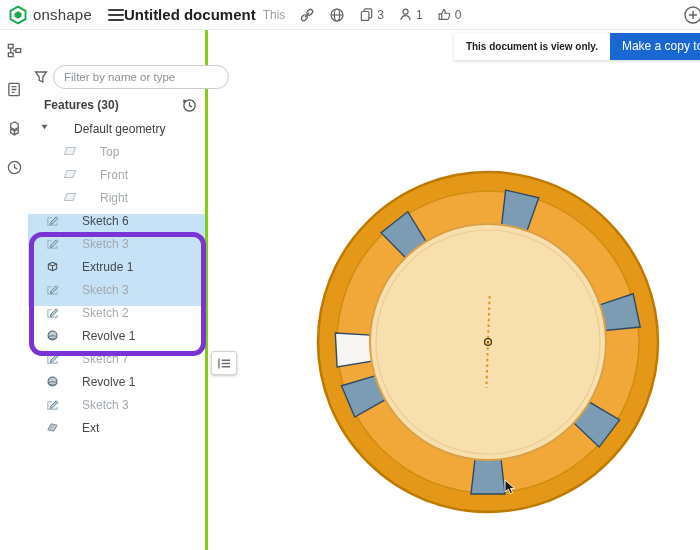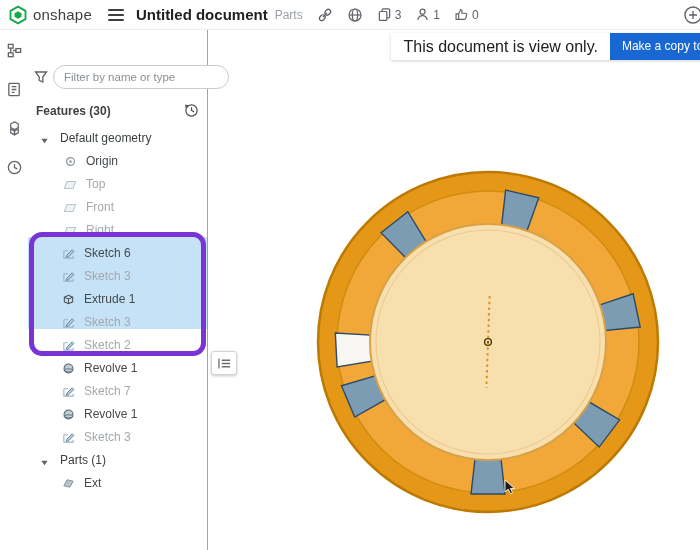--- a/index.html
+++ b/index.html
@@ -5,52 +5,52 @@
   *{margin:0;padding:0;box-sizing:border-box}
   html,body{width:700px;height:550px;overflow:hidden;background:#fff;font-family:"Liberation Sans",sans-serif}
   .app{position:relative;width:700px;height:475px;background:#d946ef}
 
   
   .topbar{position:absolute;top:0;left:0;width:700px;height:30px;background:#fff;border-bottom:1px solid #ececec;display:flex;align-items:center;padding:0 8px;z-index:30}
   .logo{width:20px;height:20px;flex:none;display:flex;align-items:center}
   .brand{font-size:15px;color:#3c4043;margin-left:5px;letter-spacing:.2px}
   .burger{margin-left:16px;width:16px;display:flex;flex-direction:column;gap:3px;cursor:pointer}
   .burger span{display:block;height:2px;background:#3c4043;border-radius:1px}
-  .doc-title{font-size:15px;font-weight:700;color:#202124;margin-left:12px;white-space:nowrap}
+  .doc-title{font-size:15px;font-weight:700;color:#202124;white-space:nowrap}
   .workspace{font-size:12px;color:#9aa0a6;margin-left:7px}
   .tb-ic{margin-left:14px;display:flex;align-items:center;gap:3px;cursor:pointer}
   .tb-ic svg{display:block}
   .tb-count{font-size:12px;color:#5f6368}
   .tb-right{margin-left:auto;position:relative;width:16px;height:22px;overflow:visible}
 
   
   .banner{position:absolute;top:33px;right:-38px;height:27px;display:flex;align-items:stretch;z-index:40;box-shadow:0 1px 3px rgba(0,0,0,.18)}
-  .banner-msg{background:#fff;font-size:16px;font-weight:400;color:#202124;line-height:27px;padding:0 12px;white-space:nowrap}
+  .banner-msg{background:#fff;font-size:10px;font-weight:700;color:#202124;line-height:27px;padding:0 12px;white-space:nowrap}
   .banner-btn{background:#1967d2;color:#fff;font-size:12px;line-height:27px;padding:0 12px;border:none;white-space:nowrap;cursor:pointer}
 
   
   .rail{position:absolute;left:0;top:30px;width:28px;height:520px;background:#fff;display:flex;flex-direction:column;align-items:center;padding-top:12px;gap:22px;z-index:20}
   .rail .ric{cursor:pointer;display:flex}
 
   
-  .panel{position:absolute;left:28px;top:30px;width:180px;height:520px;background:#fff;border-right:1px solid #84cc16;z-index:10}
+  .panel{position:absolute;left:28px;top:30px;width:180px;height:520px;background:#fff;border-right:3px solid #84cc16;z-index:10}
   .filter-row{position:absolute;top:34px;left:6px;right:6px;height:26px;display:flex;align-items:center;gap:5px}
   .filter-input{flex:1;height:24px;border:1px solid #c9cdd1;border-radius:12px;padding:0 10px;font-size:11.5px;color:#3c4043;outline:none;font-family:"Liberation Sans",sans-serif}
   .filter-input::placeholder{color:#8a9095}
-  .features-hd{position:absolute;top:68px;left:8px;right:8px;height:20px;display:flex;align-items:flex-end}
+  .features-hd{position:absolute;top:68px;left:16px;right:8px;height:20px;display:flex;align-items:flex-start}
   .features-hd .fh-label{font-size:12px;font-weight:700;color:#3f4346}
   .features-hd .fh-clock{margin-left:auto;cursor:pointer;display:flex}
   #tree{position:absolute;top:92px;left:0;right:0}
-  .trow{height:23px;display:flex;align-items:flex-end;gap:8px;font-size:12px;color:#454a4e;cursor:default}
+  .trow{height:23px;display:flex;align-items:flex-start;gap:22px;font-size:12px;color:#454a4e;cursor:default}
   .trow.sel{background:#c6e2f7}
   .trow .ticon{width:16px;flex:none;display:flex;justify-content:center}
   .trow .tlabel{white-space:nowrap}
   .trow.muted .tlabel{color:#a3a9ae}
   .lvl0{padding-left:8px;color:#3c4043}
-  .lvl1{padding-left:32px}
+  .lvl1{padding-left:16px}
   .lvl2{padding-left:34px}
   .annotation{position:absolute;left:1px;top:202px;width:177px;height:124px;border:5px solid #7a34d6;border-radius:13px;pointer-events:none;z-index:15}
 
   
   .sel-list-btn{position:absolute;left:211px;top:351px;width:26px;height:24px;background:#fff;border:1px solid #d3d3d3;border-radius:3px;box-shadow:0 1px 3px rgba(0,0,0,.22);display:flex;align-items:center;justify-content:center;cursor:pointer;z-index:25}
 
   
   .canvas{position:absolute;left:208px;top:30px;width:492px;height:520px;background:#fff}
   .canvas svg{display:block}
 </style>
@@ -66,21 +66,21 @@
           <path d="M12 7.5 L16.2 9.8 V14.2 L12 16.5 L7.8 14.2 V9.8 Z" fill="#14a949"></path>
         </svg>
     </span>
     <span class="brand">onshape</span>
     <span class="burger">
         <span></span>
         <span></span>
         <span></span>
       </span>
     <span class="doc-title">Untitled document</span>
-    <span class="workspace">Parts</span>
+    <span class="workspace">This</span>
 
     <span class="tb-ic">
       <svg width="16" height="16" viewBox="0 0 16 16" fill="none" stroke="#5f6368" stroke-width="1.3">
           <g transform="rotate(-45 8 8)">
             <rect x="1" y="5.7" width="6.3" height="4.6" rx="2.3"></rect>
             <rect x="8.7" y="5.7" width="6.3" height="4.6" rx="2.3"></rect>
             <line x1="5" y1="8" x2="11" y2="8"></line>
           </g>
         </svg>
     </span>
@@ -176,29 +176,20 @@
     </div>
     <div id="tree">
         <div class="trow lvl0">
           <span class="ticon">
             <svg viewBox="0 0 10 10" width="9" height="9">
               <path d="M1.5 3 H8.5 L5 8 Z" fill="#5f6368"></path>
             </svg>
           </span>
           <span class="tlabel">Default geometry</span>
         </div>
-        <div class="trow lvl2">
-          <span class="ticon">
-            <svg viewBox="0 0 14 14" width="13" height="13">
-              <circle cx="7" cy="7" r="4.2" fill="none" stroke="#8d979e" stroke-width="1.4"></circle>
-              <circle cx="7" cy="7" r="1.3" fill="#8d979e"></circle>
-            </svg>
-          </span>
-          <span class="tlabel">Origin</span>
-        </div>
         <div class="trow lvl2 muted">
           <span class="ticon">
             <svg viewBox="0 0 16 14" width="14" height="12">
               <path d="M4.5 3 H14.5 L11.5 11 H1.5 Z" fill="#f0f3f5" stroke="#b9c2c8" stroke-width="1.2"></path>
             </svg>
           </span>
           <span class="tlabel">Top</span>
         </div>
         <div class="trow lvl2 muted">
           <span class="ticon">
@@ -289,28 +280,20 @@
           <span class="tlabel">Revolve 1</span>
         </div>
         <div class="trow lvl1 muted">
           <span class="ticon">
             <svg viewBox="0 0 14 14" width="13" height="13">
               <path d="M2 4 H6.5 M2 4 V12 H12 V9.5" fill="none" stroke="#9fb3c0" stroke-width="1.2"></path>
               <path d="M5.2 8.8 L11 3 L12.8 4.8 L7 10.6 L4.8 11.2 Z" fill="#b8cdda" stroke="#5e7f95" stroke-width="1"></path>
             </svg>
           </span>
           <span class="tlabel">Sketch 3</span>
-        </div>
-        <div class="trow lvl0">
-          <span class="ticon">
-            <svg viewBox="0 0 10 10" width="9" height="9">
-              <path d="M1.5 3 H8.5 L5 8 Z" fill="#5f6368"></path>
-            </svg>
-          </span>
-          <span class="tlabel">Parts (1)</span>
         </div>
         <div class="trow lvl1">
           <span class="ticon">
             <svg viewBox="0 0 14 14" width="13" height="13">
               <path d="M2 9.5 L5.5 3 L12 4.5 L8.5 11 Z" fill="#b9c4ca" stroke="#7d8e97" stroke-width="1"></path>
             </svg>
           </span>
           <span class="tlabel">Ext</span>
         </div>
       </div>

